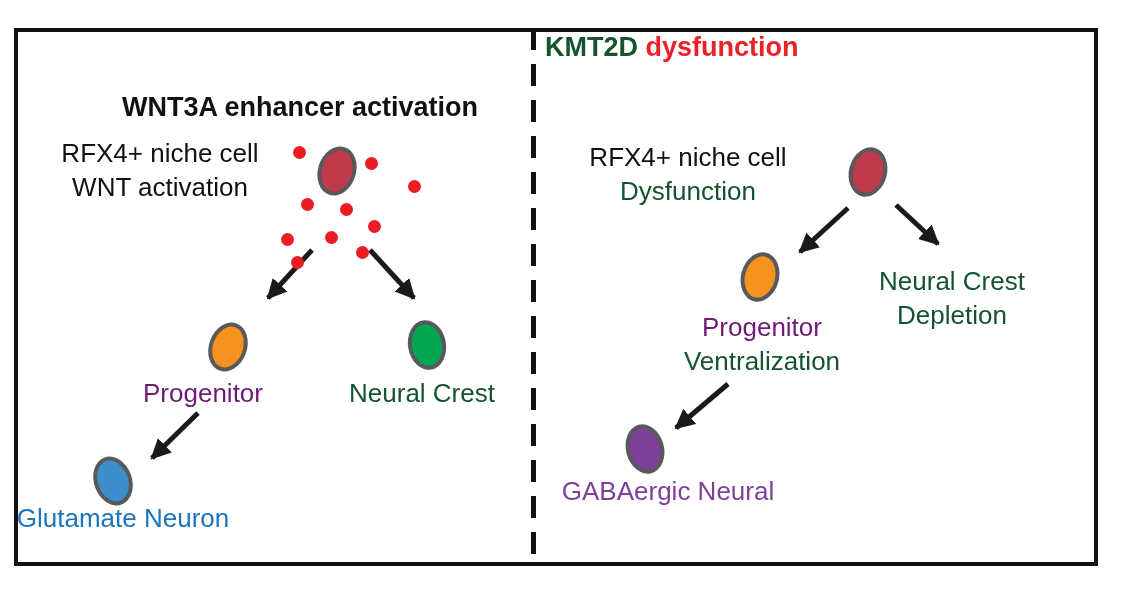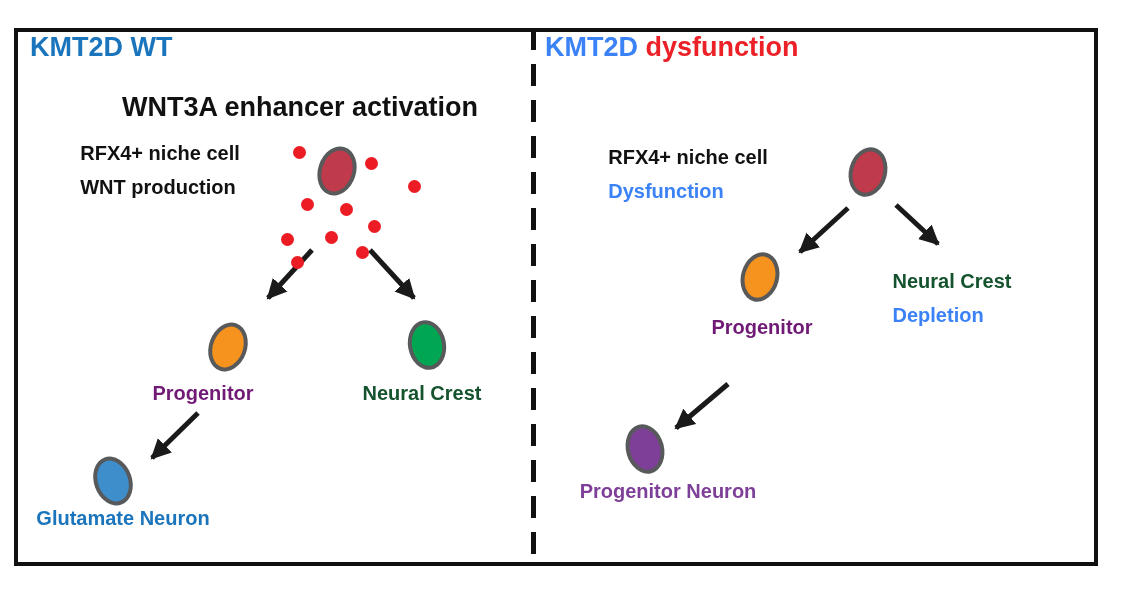--- a/index.html
+++ b/index.html
@@ -2,25 +2,25 @@
 <html><head>
 <meta charset="utf-8">
 <style>
   html,body{margin:0;padding:0;background:#fff;}
   body{width:1129px;height:596px;font-family:"Liberation Sans", sans-serif;}
   .figure{position:relative;width:1129px;height:596px;background:#fff;overflow:hidden;}
   .frame{position:absolute;left:14px;top:28px;width:1084px;height:538px;border:4px solid #111;box-sizing:border-box;}
   .divider{position:absolute;left:531px;top:28px;width:5px;height:538px;
            background:repeating-linear-gradient(to bottom,#111 0 22px,transparent 22px 36px);}
   .arrows{position:absolute;left:0;top:0;pointer-events:none;}
-  .txt{position:absolute;font-size:20px;line-height:34px;white-space:nowrap;color:#111;font-weight:bold;}
-  .center{transform:translateX(-50%);text-align:left;}
+  .txt{position:absolute;font-size:26px;line-height:34px;white-space:nowrap;color:#111;}
+  .center{transform:translateX(-50%);text-align:center;}
   .bold{font-weight:bold;font-size:27px;}
   .blue{color:#1b75bc;}
-  .crimson{color:#3b82f6;}
+  .crimson{color:#14532d;}
   .red{color:#ec2027;}
   .orange{color:#701a75;}
   .green{color:#14532d;}
   .purple{color:#7e3f98;}
   .black{color:#111;}
   .cell{position:absolute;width:38px;height:50px;border:4px solid #58595b;border-radius:50%;box-sizing:border-box;}
   .fill-crimson{background:#bf3a4a;}
   .fill-orange{background:#f6921e;}
   .fill-green{background:#00a651;}
   .fill-blue{background:#3e8ecc;}
@@ -42,27 +42,26 @@
       </marker>
     </defs>
     <line x1="312" y1="250" x2="268" y2="298" stroke="#1a1a1a" stroke-width="5" marker-end="url(#ah)"></line>
     <line x1="370" y1="250" x2="414" y2="298" stroke="#1a1a1a" stroke-width="5" marker-end="url(#ah)"></line>
     <line x1="198" y1="413" x2="152" y2="458" stroke="#1a1a1a" stroke-width="5" marker-end="url(#ah)"></line>
     <line x1="848" y1="208" x2="800" y2="252" stroke="#1a1a1a" stroke-width="5" marker-end="url(#ah)"></line>
     <line x1="896" y1="205" x2="938" y2="244" stroke="#1a1a1a" stroke-width="5" marker-end="url(#ah)"></line>
     <line x1="728" y1="384" x2="676" y2="428" stroke="#1a1a1a" stroke-width="5" marker-end="url(#ah)"></line>
   </svg>
 
-  <div class="txt bold blue" style="left:30px;top:30px;">KMT2D WT</div>
 
   <div class="txt bold black center" style="left:300px;top:90px;">WNT3A enhancer activation</div>
 
   <div class="txt black center" style="left:160px;top:136px;">
     <span>RFX4+ niche cell</span><br>
-    <span>WNT production</span>
+    <span>WNT activation</span>
   </div>
 
   <div class="cell fill-crimson" style="left:318px;top:146px;transform:rotate(18deg);"></div>
   <span class="dot" style="left:293px;top:146px;"></span>
   <span class="dot" style="left:365px;top:157px;"></span>
   <span class="dot" style="left:408px;top:180px;"></span>
   <span class="dot" style="left:301px;top:198px;"></span>
   <span class="dot" style="left:340px;top:203px;"></span>
   <span class="dot" style="left:368px;top:220px;"></span>
   <span class="dot" style="left:281px;top:233px;"></span>
@@ -88,25 +87,26 @@
   <div class="txt center" style="left:688px;top:140px;">
     <span class="black">RFX4+ niche cell</span><br>
     <span class="crimson">Dysfunction</span>
   </div>
 
   <div class="cell fill-crimson" style="left:849px;top:147px;transform:rotate(15deg);"></div>
 
   <div class="cell fill-orange" style="left:741px;top:252px;transform:rotate(15deg);"></div>
   <div class="txt center" style="left:762px;top:310px;">
     <span class="orange">Progenitor</span><br>
+    <span class="crimson">Ventralization</span>
   </div>
 
   <div class="txt center" style="left:952px;top:264px;">
     <span class="green">Neural Crest</span><br>
     <span class="crimson">Depletion</span>
   </div>
 
   <div class="cell fill-purple" style="left:626px;top:424px;transform:rotate(-15deg);"></div>
   <div class="txt center" style="left:668px;top:474px;">
-    <span class="purple">Progenitor Neuron</span><br>
+    <span class="purple">GABAergic Neural</span><br>
   </div>
 
 </div>
 
 </body></html>

